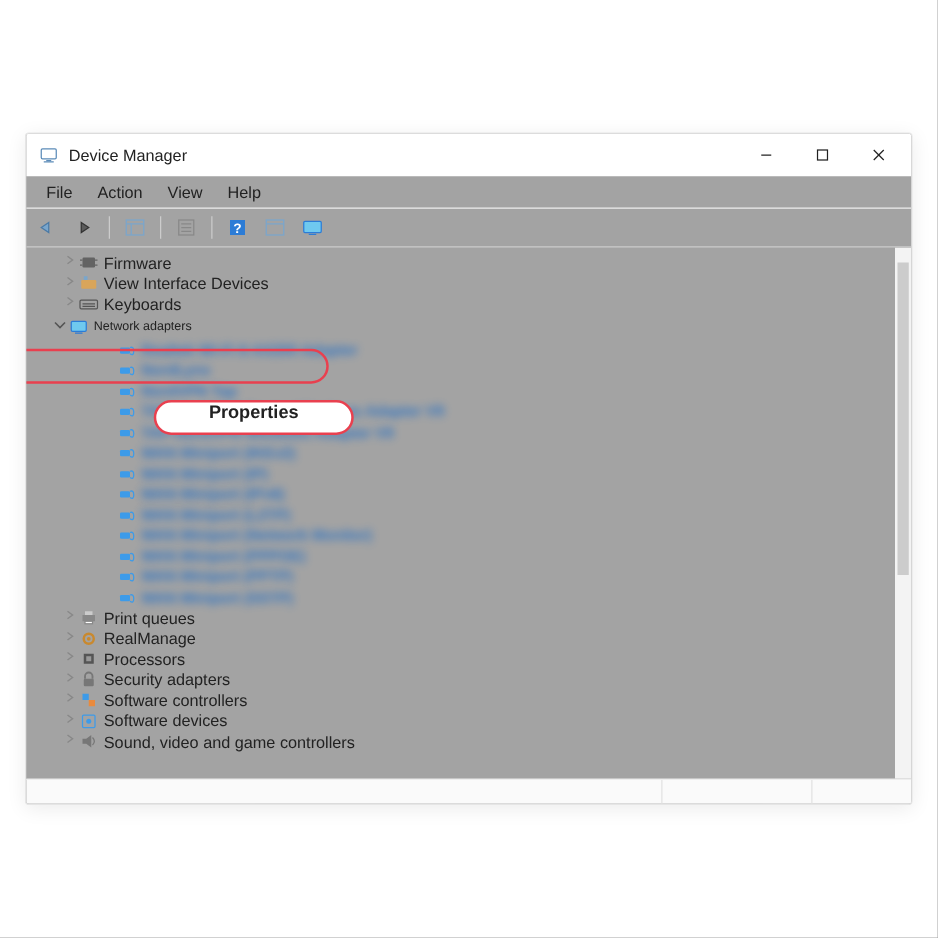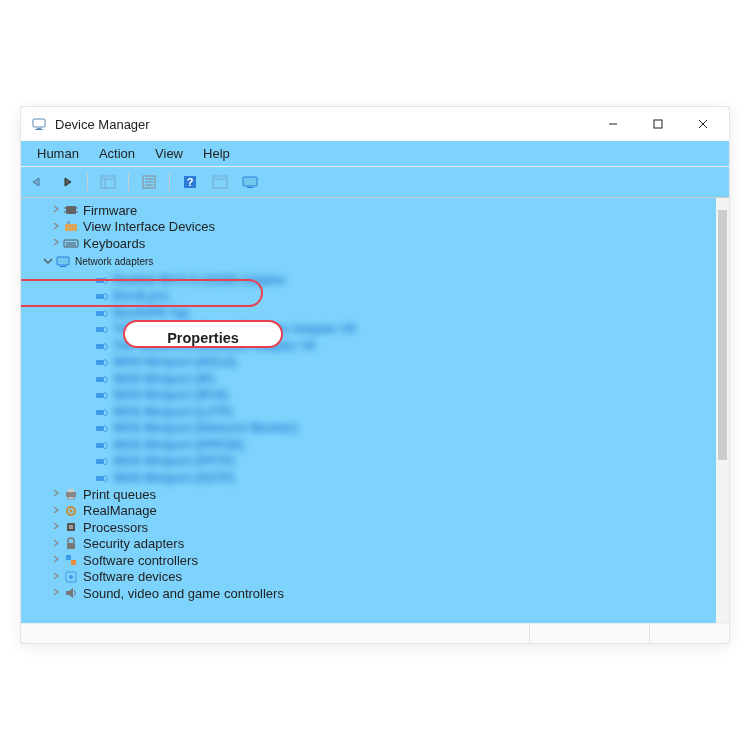--- a/index.html
+++ b/index.html
@@ -1,17 +1,17 @@
 <!DOCTYPE html>
 <html><head>
   <meta charset="utf-8">
   <style>
     * { box-sizing: border-box; font-family: 'Segoe UI', Tahoma, sans-serif; }
     body { margin: 0; width: 750px; height: 750px; background: #fff; display: flex; align-items: center; justify-content: center; }
-    .window { width: 710px; background: #7dd3fc; border: 1px solid #e5e5e5; box-shadow: 0 3px 15px rgba(0,0,0,0.08); border-radius: 3px; overflow: hidden; position: relative; }
+    .window { width: 710px; background: #a3a3a3; border: 1px solid #e5e5e5; box-shadow: 0 3px 15px rgba(0,0,0,0.08); border-radius: 3px; overflow: hidden; position: relative; }
     .titlebar { display: flex; align-items: center; height: 34px; padding: 0 4px 0 10px; background: #fff; font-size: 13px; color: #222; }
     .titlebar .app-icon { width: 16px; height: 16px; margin-right: 8px; display: flex; align-items: center; justify-content: center; }
     .titlebar .title { flex: 1; }
     .win-controls { display: flex; }
     .win-btn { width: 45px; height: 30px; display: flex; align-items: center; justify-content: center; color: #333; }
     .menubar { display: flex; gap: 0; padding: 2px 6px; font-size: 13px; color: #222; border-bottom: 1px solid #eee; }
     .menubar .menu-item { padding: 3px 10px; }
     .toolbar { display: flex; align-items: center; gap: 6px; padding: 4px 4px; border-bottom: 1px solid #ccc; }
     .toolbar .tbtn { width: 24px; height: 22px; display: flex; align-items: center; justify-content: center; border: 1px solid transparent; }
     .tree-area { position: relative; height: 425px; overflow: hidden; }
@@ -20,21 +20,21 @@
     .indent { display: inline-block; }
     .expander { width: 14px; text-align: center; color: #777; font-size: 10px; line-height: 14px; }
     .dev-icon { width: 16px; height: 16px; display: inline-flex; align-items: center; justify-content: center; margin-right: 4px; }
     .lbl { }
     .blur { filter: blur(3.5px); opacity: 0.85; color: #1a6bc7; font-weight: 600; font-size: 12px; }
     .adapter-icon { color: #1a6bc7; }
     .scrollbar { position: absolute; top: 0; right: 0; width: 13px; height: 100%; background: #f3f3f3; }
     .scroll-thumb { position: absolute; top: 12px; right: 2px; width: 9px; height: 250px; background: #ccc; border-radius: 0; }
     .highlight-oval { position: absolute; border: 2.5px solid #e9404f; border-radius: 18px; pointer-events: none; }
     .network-highlight { left: -14px; top: 81px; width: 256px; height: 28px; }
-    .properties-btn { position: absolute; left: 102px; top: 122px; width: 160px; height: 28px; background: #fff; border: 2.5px solid #e9404f; border-radius: 16px; display: flex; align-items: flex-end; justify-content: center; font-weight: 700; font-size: 14.5px; color: #222; }
+    .properties-btn { position: absolute; left: 102px; top: 122px; width: 160px; height: 28px; background: #fff; border: 2.5px solid #e9404f; border-radius: 16px; display: flex; align-items: flex-start; justify-content: center; font-weight: 700; font-size: 14.5px; color: #222; }
     .statusbar { display: flex; height: 20px; border-top: 1px solid #eee; background: #fafafa; }
     .statusbar .cell { border-left: 1px solid #e2e2e2; height: 100%; }
     .statusbar .cell:first-child { border-left: none; flex: 1; }
     .statusbar .cell.c2 { width: 120px; }
     .statusbar .cell.c3 { width: 80px; }
   </style>
 </head>
 <body>
 
 <div class="window">
@@ -62,21 +62,21 @@
       <div class="win-btn">
           <svg width="10" height="10">
             <line x1="1" y1="1" x2="9" y2="9" stroke="#222" stroke-width="1"></line>
             <line x1="9" y1="1" x2="1" y2="9" stroke="#222" stroke-width="1"></line>
           </svg>
         </div>
     </div>
   </div>
 
   <div class="menubar">
-    <span class="menu-item">Human</span>
+    <span class="menu-item">File</span>
     <span class="menu-item">Action</span>
     <span class="menu-item">View</span>
     <span class="menu-item">Help</span>
   </div>
 
   <div class="toolbar">
     <div class="tbtn">
         <svg width="16" height="14">
           <path d="M10 3 L4 7 L10 11 Z" fill="#7aa6cc" stroke="#4b7aa6"></path>
         </svg>

